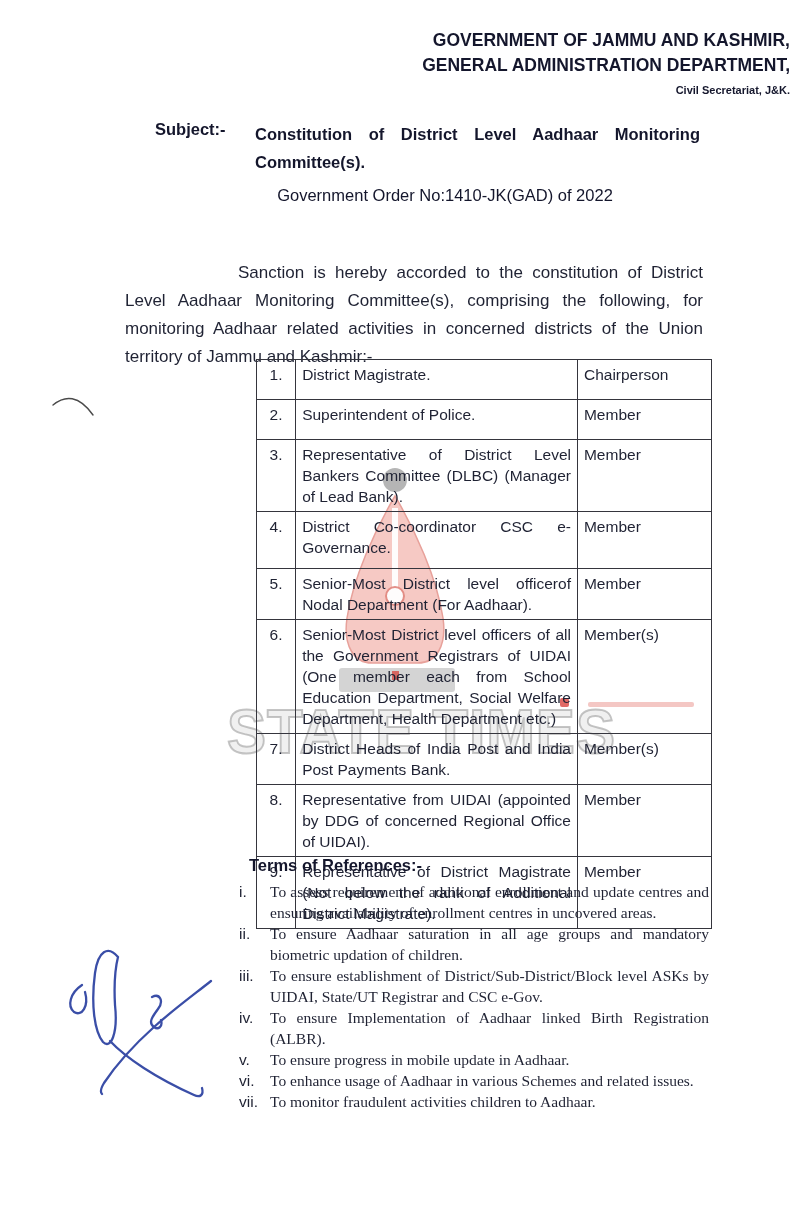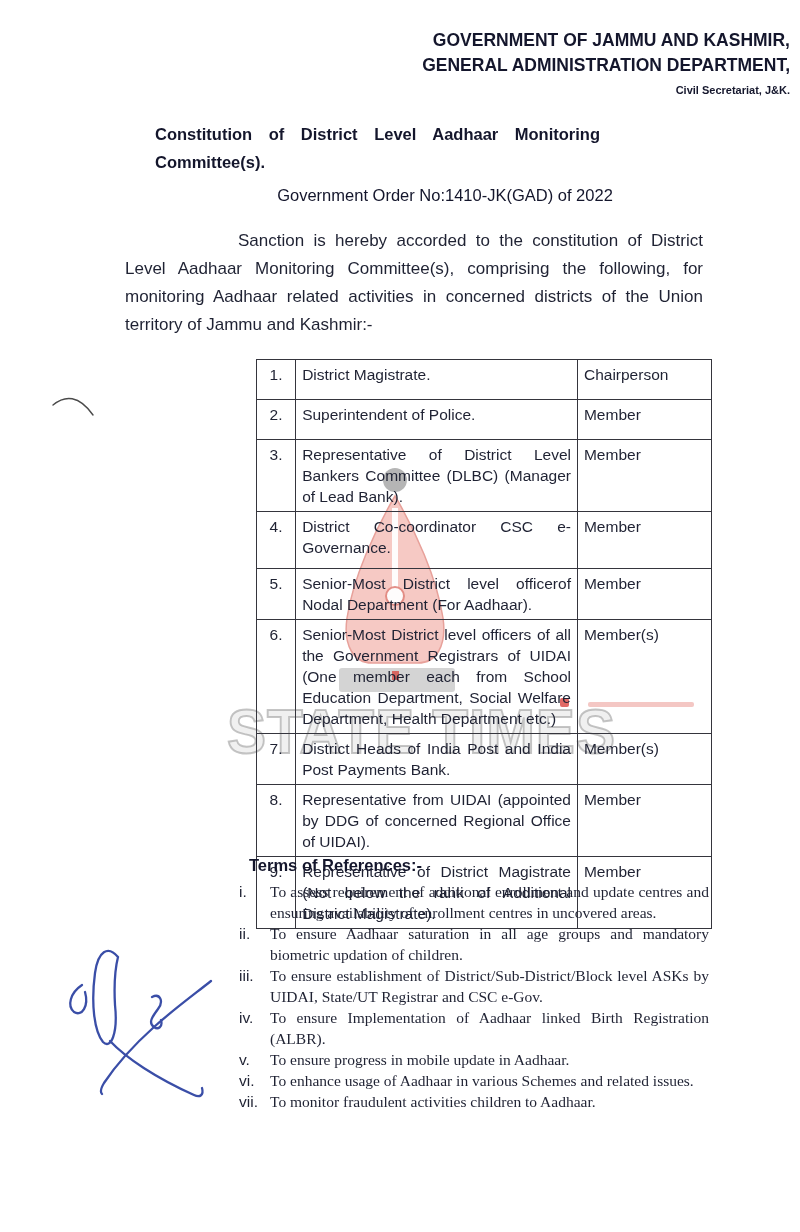--- a/index.html
+++ b/index.html
@@ -36,21 +36,21 @@
     left:150px;top:28px;width:640px;text-align:right;
     font-weight:700;color:#14162c;
   }
   .hdr .l12{font-size:17.5px;line-height:25px;}
   .hdr .l3{font-size:11px;line-height:25px;}
   .subject{left:155px;top:120px;display:flex;}
   .subject .lbl{width:100px;font-weight:700;font-size:16.5px;color:#14162c;flex:none;}
   .subject .txt{width:445px;font-weight:700;font-size:16.5px;line-height:28px;text-align:justify;color:#14162c;}
   .order{left:160px;top:184px;width:570px;text-align:center;font-weight:400;font-size:16.5px;line-height:23px;color:#14162c;}
   .para{
-    left:125px;top:227px;width:578px;
+    left:125px;top:259px;width:578px;
     font-size:17px;line-height:28px;text-align:justify;text-indent:113px;
   }
   
   .ctable{left:256px;top:359px;width:456px;border-collapse:collapse;}
   .ctable td{
     border:1.6px solid #35353d;
     vertical-align:top;
     font-size:15.5px;line-height:21px;
     padding:4px 6px 4px 6px;
   }
@@ -86,20 +86,21 @@
 
   <div class="content">
 
     <div class="abs hdr">
       <div class="l12">GOVERNMENT OF JAMMU AND KASHMIR,</div>
       <div class="l12">GENERAL ADMINISTRATION DEPARTMENT,</div>
       <div class="l3">Civil Secretariat, J&amp;K.</div>
     </div>
 
     <div class="abs subject">
+      <div class="lbl">Subject:-</div>
       <div class="txt">Constitution of District Level Aadhaar Monitoring Committee(s).</div>
     </div>
 
     <div class="abs order">
       <div>Government Order No:1410-JK(GAD) of 2022</div>
     </div>
 
     <div class="abs para">Sanction is hereby accorded to the constitution of District Level Aadhaar Monitoring Committee(s), comprising the following, for monitoring Aadhaar related activities in concerned districts of the Union territory of Jammu and Kashmir:-</div>
 
     <table class="abs ctable">

